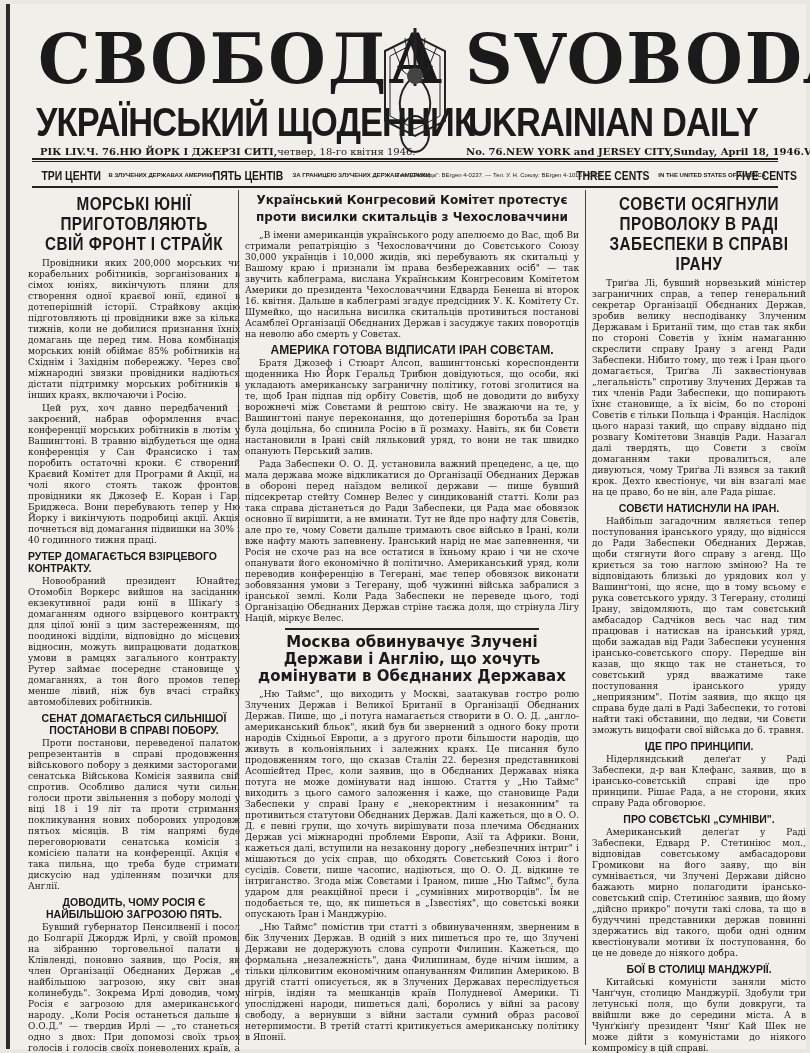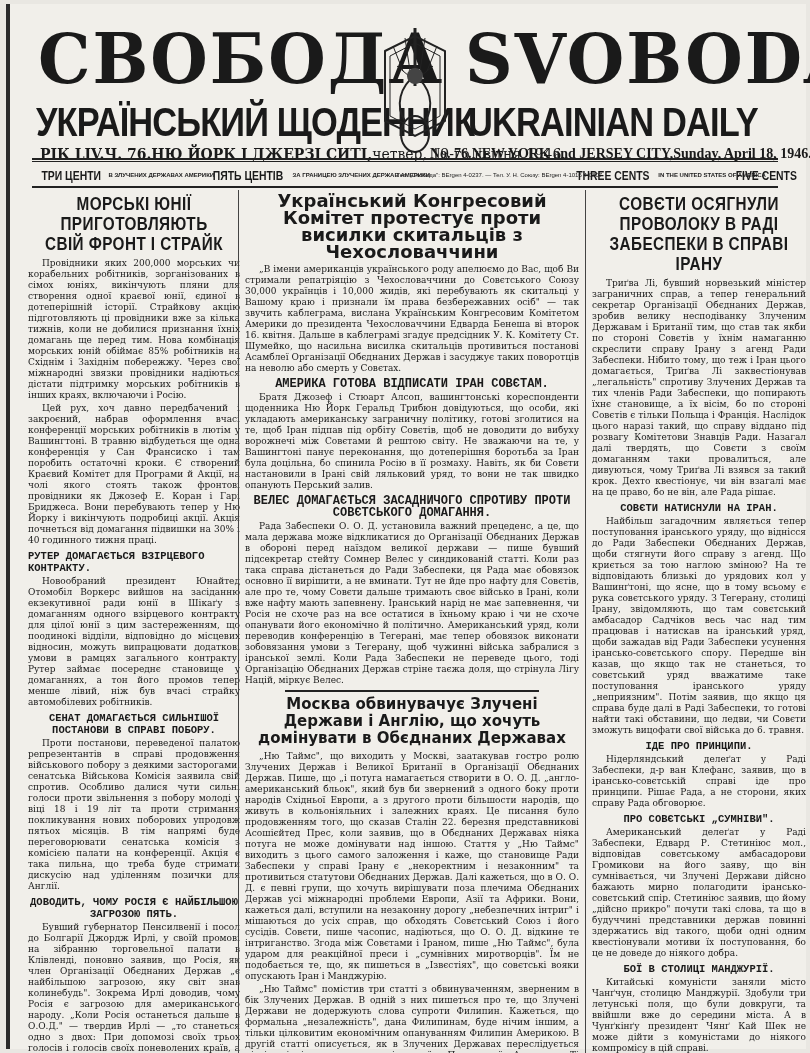--- a/index.html
+++ b/index.html
@@ -26,21 +26,21 @@
     position: absolute; top: 98px;
     font-family: "Liberation Sans", sans-serif; font-weight: bold;
     font-size: 40px; letter-spacing: -1px; line-height: 1;
     transform: scaleX(0.86); transform-origin: left;
   }
   .emblem {
     position: absolute; left: 365px; top: 22px; width: 80px; height: 130px;
   }
   .dateline {
     position: absolute; top: 142px; height: 14px;
-    font-size: 14px; font-weight: bold;
+    font-size: 10px; font-weight: bold;
     display: flex; justify-content: space-between; white-space: nowrap;
   }
   .rule { position: absolute; left: 22px; right: 28px; border-top: 2px solid #222; }
   .rule.thin { border-top: 1px solid #222; }
   .price-row {
     position: absolute; top: 160px; left: 16px; right: 28px; height: 22px;
     display: flex; align-items: center; font-family: "Liberation Sans", sans-serif;
     white-space: nowrap;
   }
   .price-big { font-weight: bold; font-size: 13px; transform: scaleX(0.8); display: inline-block; }
@@ -53,24 +53,24 @@
   .col-mid { left: 228px; width: 348px; border-left: 1px solid #444; border-right: 1px solid #444; padding: 0 6px; }
   .col-right { left: 582px; width: 214px; }
   .big-head {
     font-family: "Liberation Sans", sans-serif; font-weight: bold; text-align: center;
     font-size: 18px; line-height: 20px; letter-spacing: 0.5px;
     transform: scaleX(0.85);
     margin: 4px 0 4px;
   }
   .mid-head {
     font-family: "DejaVu Sans", sans-serif; font-weight: bold; text-align: center;
-    font-size: 18px; line-height: 17px; margin: 2px 0 4px;
+    font-size: 12px; line-height: 17px; margin: 2px 0 4px;
   }
   .sub-head {
-    font-family: Liberation Mono, monospace; font-weight: bold; text-align: center;
+    font-family: Liberation Sans, sans-serif; font-weight: bold; text-align: center;
     font-size: 10.5px; line-height: 12px; margin: 4px 0 2px;
   }
   .divider { border-top: 2px solid #222; margin: 4px 40px; }
 </style>
 </head>
 <body>
 
 <div class="page">
 
   <div class="mast-title" style="left:28px;">СВОБОДА</div>
@@ -89,23 +89,23 @@
       <path d="M22 40 L40 55 L58 40" stroke-width="1"></path>
       <path d="M18 20 L28 45 M62 20 L52 45 M30 12 L35 45 M50 12 L45 45" stroke-width="1"></path>
     </g>
     <circle cx="40" cy="50" r="8" fill="#444"></circle>
   </svg>
 
   <div class="dateline" style="left:30px; width:320px;">
     <span>РІК LIV.</span>
     <span>Ч. 76.</span>
     <span>НЮ ЙОРК І ДЖЕРЗІ СИТІ,</span>
-    <span style="font-weight:normal;">четвер, 19-го квітня 1946.</span>
+    <span style="font-weight:normal;">четвер, 18-го квітня 1946.</span>
   </div>
-  <div class="dateline" style="left:420px; width:330px;font-family:Liberation Serif, serif;">
+  <div class="dateline" style="left:456px; width:330px;">
     <span>No. 76.</span>
     <span>NEW YORK and JERSEY CITY,</span>
     <span>Sunday, April 18, 1946.</span>
     <span>VOL. LIV.</span>
   </div>
 
   <div class="rule" style="top:154px;"></div>
   <div class="rule thin" style="top:157px;"></div>
 
   <div class="price-row">
@@ -132,21 +132,20 @@
     <div class="sub-head">ДОВОДИТЬ, ЧОМУ РОСІЯ Є НАЙБІЛЬШОЮ ЗАГРОЗОЮ ПЯТЬ.</div>
     <p>Бувший губернатор Пенсилвенії і посол до Болгарії Джордж Ирлі, у своїй промові на зібранню торговельної палати в Клівленді, поновно заявив, що Росія, як член Організації Обєднаних Держав „є найбільшою загрозою, яку світ знав колинебудь". Зокрема Ирлі доводив, чому Росія є загрозою для американського народу. „Коли Росія останеться дальше в О.О.Д." — твердив Ирлі — „то станеться одно з двох: При допомозі своїх трьох голосів і голосів своїх поневолених країв, а це: Фінляндії, Австрії, Угорщини, Болгарії, Румунії, Югославії, Альбанії, Польщі і великої частини Німеччини, Росія буде всилі контролювати долю світу. Тоді Організація Обєднаних Держав стане оруддям, при помочи якого Росія скомунізує світ". А друге, сказав Ирлі, як Росії не вдасться опанувати О.О.Д., тоді вона буде так довго співпрацювати з цею організацією, доки в міжчасі зможе розбудувати фабрику атомової сили за Уралем у приготуванню до наглої атаки на нас.</p>
 
   </div>
 
   <div class="col col-mid">
     <div class="mid-head">Український Конгресовий Комітет протестує проти висилки скитальців з Чехословаччини</div>
     <p>„В імени американців українського роду апелюємо до Вас, щоб Ви стримали репатріяцію з Чехословаччини до Совєтського Союзу 30,000 українців і 10,000 жидів, які перебувають як скитальці у Вашому краю і признали їм права безбережавних осіб" — так звучить каблеграма, вислана Українським Конгресовим Комітетом Америки до президента Чехословаччини Едварда Бенеша ві второк 16. квітня. Дальше в каблеграмі згадує предсідник У. К. Комітету Ст. Шумейко, що насильна висилка скитальців противиться постанові Асамблеї Організації Обєднаних Держав і засуджує таких поворотців на неволю або смерть у Совєтах.</p>
     <div class="sub-head" style="font-size:12px;">АМЕРИКА ГОТОВА ВІДПИСАТИ ІРАН СОВЄТАМ.</div>
     <p>Братя Джозеф і Стюарт Алсоп, вашингтонські кореспонденти щоденника Ню Йорк Геральд Трибюн довідуються, що особи, які укладають американську заграничну політику, готові зголитися на те, щоб Іран підпав під орбіту Совєтів, щоб не доводити до вибуху ворожнечі між Совєтами й рештою світу. Не зважаючи на те, у Вашингтоні панує переконання, що дотеперішня боротьба за Іран була доцільна, бо спинила Росію в її розмаху. Навіть, як би Совєти настановили в Ірані свій ляльковий уряд, то вони не так швидко опанують Перський залив.</p>
-    <div class="sub-head" style="font-size:12px;">ВЕЛЕС ДОМАГАЄТЬСЯ ЗАСАДНИЧОГО СПРОТИВУ ПРОТИ СОВЄТСЬКОГО ДОМАГАННЯ.</div>
     <p>Рада Забеспеки О. О. Д. установила важний прецеденс, а це, що мала держава може відкликатися до Організації Обєднаних Держав в обороні перед наїздом великої держави — пише бувший підсекретар стейту Сомнер Велес у синдикованій статті. Коли раз така справа дістанеться до Ради Забеспеки, ця Рада має обовязок основно її вирішити, а не вминати. Тут не йде про нафту для Совєтів, але про те, чому Совєти дальше тримають своє військо в Ірані, коли вже нафту мають запевнену. Іранський нарід не має запевнення, чи Росія не схоче раз на все остатися в їхньому краю і чи не схоче опанувати його економічно й політично. Американський уряд, коли переводив конференцію в Тегерані, має тепер обовязок виконати зобовязання умови з Тегерану, щоб чужинні війська забралися з іранської землі. Коли Рада Забеспеки не переведе цього, тоді Організацію Обєднаних Держав стріне таєжа доля, що стрінула Лігу Націй, міркує Велес.</p>
     <div class="divider"></div>
     <div class="mid-head" style="font-size:15px;">Москва обвинувачує Злучені Держави і Англію, що хочуть домінувати в Обєднаних Державах</div>
     <p>„Ню Таймс", що виходить у Москві, заатакував гостро ролю Злучених Держав і Великої Британії в Організації Обєднаних Держав. Пише, що „і потуга намагається створити в О. О. Д. „англо-американський бльок", який був би звернений з одного боку проти народів Східньої Европи, а з другого проти більшости народів, що живуть в кольоніяльних і залежних краях. Це писання було продовженням того, що сказав Сталін 22. березня представникові Асошієйтед Прес, коли заявив, що в Обєднаних Державах ніяка потуга не може домінувати над іншою. Стаття у „Ню Таймс" виходить з цього самого заложення і каже, що становище Ради Забеспеки у справі Ірану є „некоректним і незаконним" та противиться статутови Обєднаних Держав. Далі кажеться, що в О. О. Д. є певні групи, що хочуть вирішувати поза плечима Обєднаних Держав усі міжнародні проблеми Европи, Азії та Африки. Вони, кажеться далі, вступили на незаконну дорогу „небезпечних інтриг" і мішаються до усіх справ, що обходять Совєтський Союз і його сусідів. Совєти, пише часопис, надіються, що О. О. Д. відкине те інтриганство. Згода між Совєтами і Іраном, пише „Ню Таймс", була ударом для реакційної преси і „сумнівних миротворців". Їм не подобається те, що, як пишеться в „Ізвєстіях", що совєтські вояки опускають Іран і Манджурію.</p>
     <p>„Ню Таймс" помістив три статті з обвинуваченням, зверненим в бік Злучених Держав. В одній з них пишеться про те, що Злучені Держави не додержують слова супроти Филипин. Кажеться, що формальна „незалежність", дана Филипинам, буде нічим іншим, а тільки цілковитим економічним опануванням Филипин Америкою. В другій статті описується, як в Злучених Державах переслідується нігрів, індіян та мешканців країв Полудневої Америки. Ті упосліджені народи, пишеться далі, боролись у війні за расову свободу, а вернувши з війни застали сумний образ расової нетерпимости. В третій статті критикується американську політику в Японії.</p>
 
   </div>
 
   <div class="col col-right">
     <div class="big-head">СОВЄТИ ОСЯГНУЛИ ПРОВОЛОКУ В РАДІ ЗАБЕСПЕКИ В СПРАВІ ІРАНУ</div>

